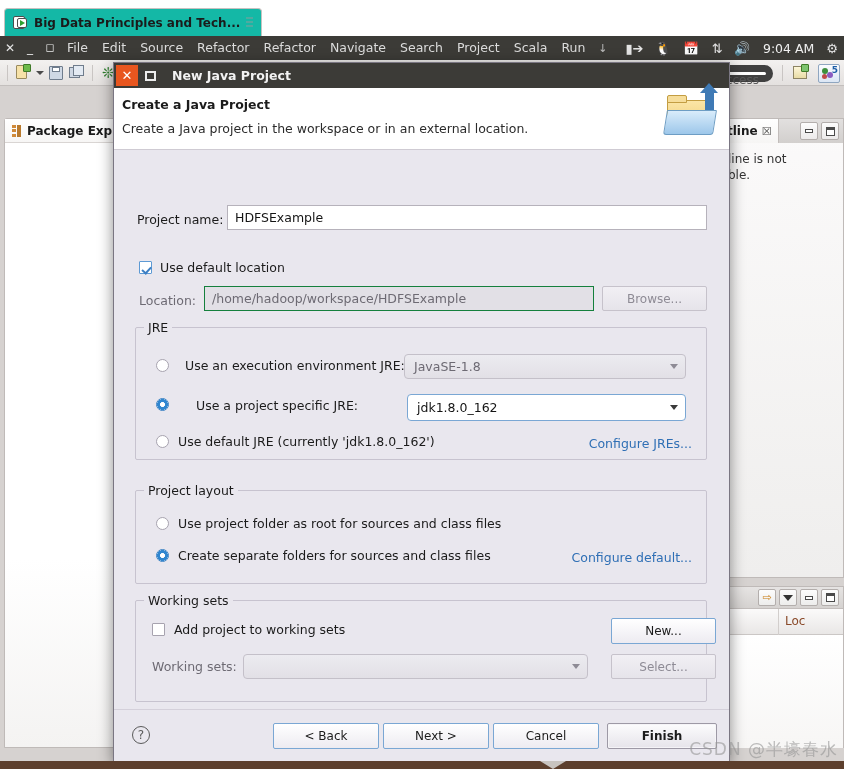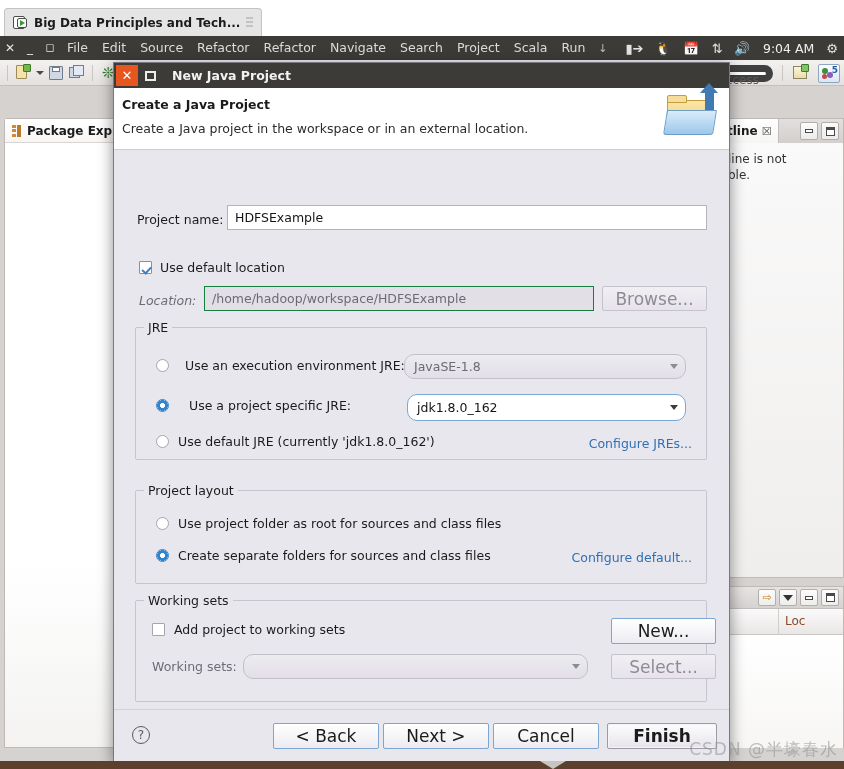--- a/index.html
+++ b/index.html
@@ -24,21 +24,21 @@
     background: #d6d2d0;
   }
 
   
   .tabstrip {
     position: absolute; left: 0; top: 0; width: 844px; height: 36px;
     background: #ffffff;
   }
   .win-tab {
     position: absolute; left: 4px; top: 8px; height: 28px;
-    background: #e5e5e5;
+    background: #14b8a6;
     border: 1px solid #c6c2c0; border-bottom: none;
     border-radius: 4px 4px 0 0;
     display: flex; align-items: center; gap: 6px;
     padding: 0 8px 0 8px;
   }
   .win-tab .tab-label {
     font-weight: bold; font-size: 12px; color: #1b1b1b; white-space: nowrap;
   }
   .tab-ico {
     width: 15px; height: 15px; position: relative; flex: 0 0 auto;
@@ -284,21 +284,21 @@
     font-size:12.5px; color:#141414;
     display:flex; align-items:center; padding-left:7px;
   }
   .textfield.ro {
     background:#e2e0e6; color:#6d6a73; border:1px solid #15803d;
   }
 
   .btn {
     background: linear-gradient(180deg,#fbfbfc 0%,#e9e7ec 100%);
     border: 1px solid #b3afb9; border-radius: 2px;
-    font-size: 17px; color:#1b1b1b;
+    font-size: 12px; color:#1b1b1b;
     display:flex; align-items:center; justify-content:center;
   }
   .btn.disabled { color:#8e8b95; border-color:#c6c2cb;
     background: linear-gradient(180deg,#f1eff4,#e6e4ea); }
   .btn.primary {
     border:1px solid #9d99a5;
     box-shadow: inset 0 0 0 1px #f5f4f7;
     background: linear-gradient(180deg,#fcfcfd 0%,#e6e4ea 100%);
     font-weight: bold;
   }
@@ -329,21 +329,21 @@
     position:relative; flex:0 0 auto; border-radius:1px;
   }
   .checkbox.on { border:1px solid #5d9ad4; }
   .checkbox.on:after{
     content:""; position:absolute; left:2.5px; top:5px; width:4px;height:7px;
     border:solid #3d7fc4; border-width:0 2px 2px 0;
     transform: rotate(42deg) translate(-1px,-2px);
   }
 
   .combo {
-    border:1px solid #b6b2bb; border-radius:10px;
+    border:1px solid #b6b2bb; border-radius:4px;
     display:flex; align-items:center; justify-content:space-between;
     padding: 0 7px 0 9px; font-size:12.5px;
   }
   .combo.ro {
     background: linear-gradient(180deg,#ecebf0,#e2e0e6);
     color:#6d6a73; border:1px solid #c4c0c9;
   }
   .combo.active {
     background:#ffffff; color:#141414; border:1px solid #7aa7d4;
   }
@@ -549,42 +549,42 @@
       <div class="textfield" style="position:absolute; left:113px; top:55px; width:480px; height:25px;">
         <span>HDFSExample</span>
       </div>
 
       <div class="row" style="left:25px; top:110px; display:flex; align-items:center; gap:8px;">
         <span class="checkbox on"></span>
         <span class="lbl">Use default location</span>
       </div>
 
       <div class="row" style="left:25px; top:143px;">
-        <span class="lbl" style="color:#6d6a73;font-style:italic;">Location:</span>
+        <span class="lbl" style="color:#6d6a73;">Location:</span>
       </div>
       <div class="textfield ro" style="position:absolute; left:90px; top:136px; width:390px; height:25px;">
         <span>/home/hadoop/workspace/HDFSExample</span>
       </div>
       <div class="btn disabled" style="position:absolute; left:488px; top:136px; width:105px; height:25px;">
         <span>Browse...</span>
       </div>
 
       <div class="group" style="left:21px; top:177px; width:572px; height:133px;">
         <span class="gtitle">JRE</span>
 
         <div style="position:absolute; left:20px; top:30px; display:flex; align-items:center; gap:16px;">
           <span class="radio"></span>
           <span class="lbl">Use an execution environment JRE:</span>
         </div>
         <div class="combo ro" style="position:absolute; left:268px; top:26px; width:282px; height:25px;">
           <span>JavaSE-1.8</span>
           <span class="caret dim"></span>
         </div>
 
-        <div style="position:absolute; left:20px; top:70px; display:flex; align-items:center; gap:20px;">
+        <div style="position:absolute; left:20px; top:70px; display:flex; gap:27px;">
           <span class="radio on"></span>
           <span class="lbl">Use a project specific JRE:</span>
         </div>
         <div class="combo active" style="position:absolute; left:271px; top:66px; width:279px; height:27px;">
           <span>jdk1.8.0_162</span>
           <span class="caret"></span>
         </div>
 
         <div style="position:absolute; left:20px; top:106px; display:flex; align-items:center; gap:9px;">
           <span class="radio"></span>

